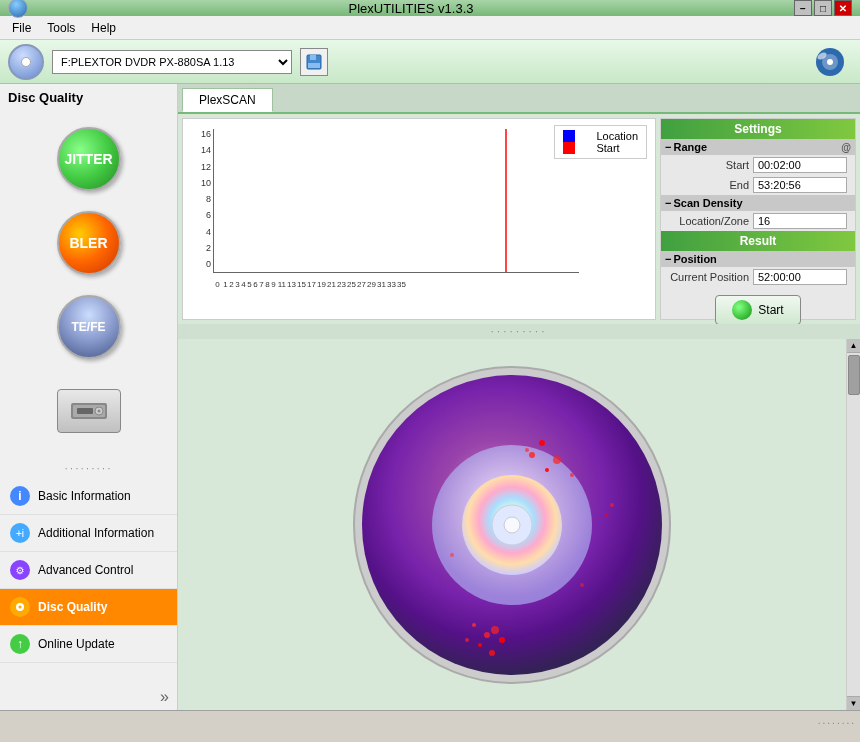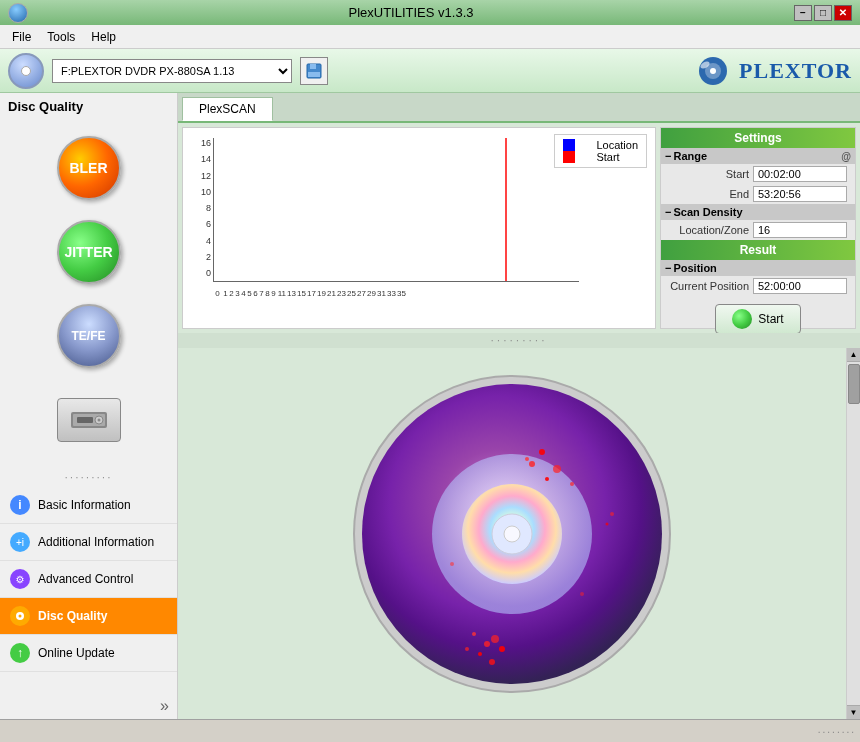--- a/index.html
+++ b/index.html
@@ -1,19 +1,19 @@
 <!DOCTYPE html>
 <html><head>
   <meta charset="utf-8">
   <style>
     * { box-sizing: border-box; margin: 0; padding: 0; }
     body { font-family: 'Segoe UI', Tahoma, Geneva, Verdana, sans-serif; font-size: 12px; background: #d4d0c8; width: 860px; height: 742px; overflow: hidden; }
 
     
-    .title-bar { background: linear-gradient(to bottom, #a8d4a8, #78b878); height: 25px; display: flex; align-items: center; justify-content: space-between; padding: 0 8px; }
+    .title-bar { background: linear-gradient(to bottom, #a8d4a8, #78b878); height: 16px; display: flex; align-items: center; justify-content: space-between; padding: 0 8px; }
     .title-bar-title { flex: 1; text-align: center; font-size: 13px; color: #000; font-weight: normal; }
     .title-bar-controls { display: flex; gap: 2px; }
     .tb-btn { width: 18px; height: 16px; border: 1px solid #666; background: #c0c0c0; cursor: pointer; display: flex; align-items: center; justify-content: center; font-size: 10px; font-weight: bold; }
     .tb-btn.close { background: #cc0000; color: white; }
     .tb-btn.minimize { background: #c0c0c0; }
     .tb-btn.maximize { background: #c0c0c0; }
 
     
     .menu-bar { background: #f0f0f0; height: 24px; display: flex; align-items: center; padding: 0 4px; border-bottom: 1px solid #ccc; }
     .menu-item { padding: 2px 8px; cursor: pointer; font-size: 12px; }
@@ -100,35 +100,34 @@
 
   <div class="plextor-logo">
     <div style="width:44px;height:36px;display:flex;align-items:center;justify-content:center;">
       <svg width="40" height="32" viewBox="0 0 40 32">
         <circle cx="20" cy="16" r="14" fill="#1a5aaa" opacity="0.9"></circle>
         <circle cx="20" cy="16" r="8" fill="white" opacity="0.3"></circle>
         <circle cx="20" cy="16" r="3" fill="white"></circle>
         <ellipse cx="12" cy="10" rx="5" ry="3" fill="white" opacity="0.6" transform="rotate(-30 12 10)"></ellipse>
       </svg>
     </div>
-    <span style="font-size:22px;font-weight:bold;color:#1a5aaa;font-family:serif;letter-spacing:1px;">PLEXTOR</span>
   </div>
 </div>
 
 <div class="main-layout">
 
   <div class="sidebar">
     <div class="sidebar-section-title">Disc Quality</div>
 
     <div class="sidebar-icons">
       <div class="sidebar-icon-item">
+        <div class="jitter-icon">JITTER</div>
+      </div>
+      <div class="sidebar-icon-item">
         <div class="bler-icon">BLER</div>
-      </div>
-      <div class="sidebar-icon-item">
-        <div class="jitter-icon">JITTER</div>
       </div>
       <div class="sidebar-icon-item">
         <div class="tefe-icon">TE/FE</div>
       </div>
       <div class="sidebar-icon-item">
         <div style="width:64px;height:44px;background:linear-gradient(to bottom,#e8e8e8,#c0c0c0);border:1px solid #888;border-radius:4px;display:flex;align-items:center;justify-content:center;">
           <svg width="40" height="28" viewBox="0 0 40 28">
             <rect x="2" y="6" width="36" height="16" rx="2" fill="#888"></rect>
             <rect x="4" y="8" width="32" height="12" rx="1" fill="#aaa"></rect>
             <rect x="8" y="11" width="16" height="6" rx="1" fill="#666"></rect>

